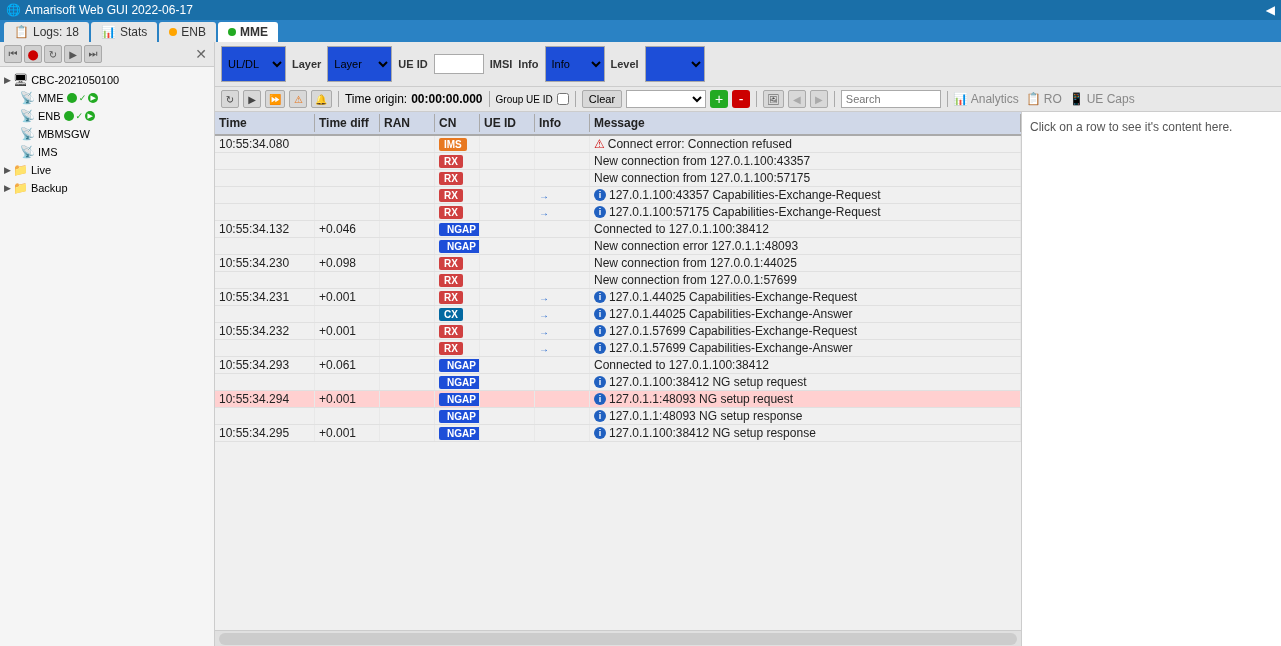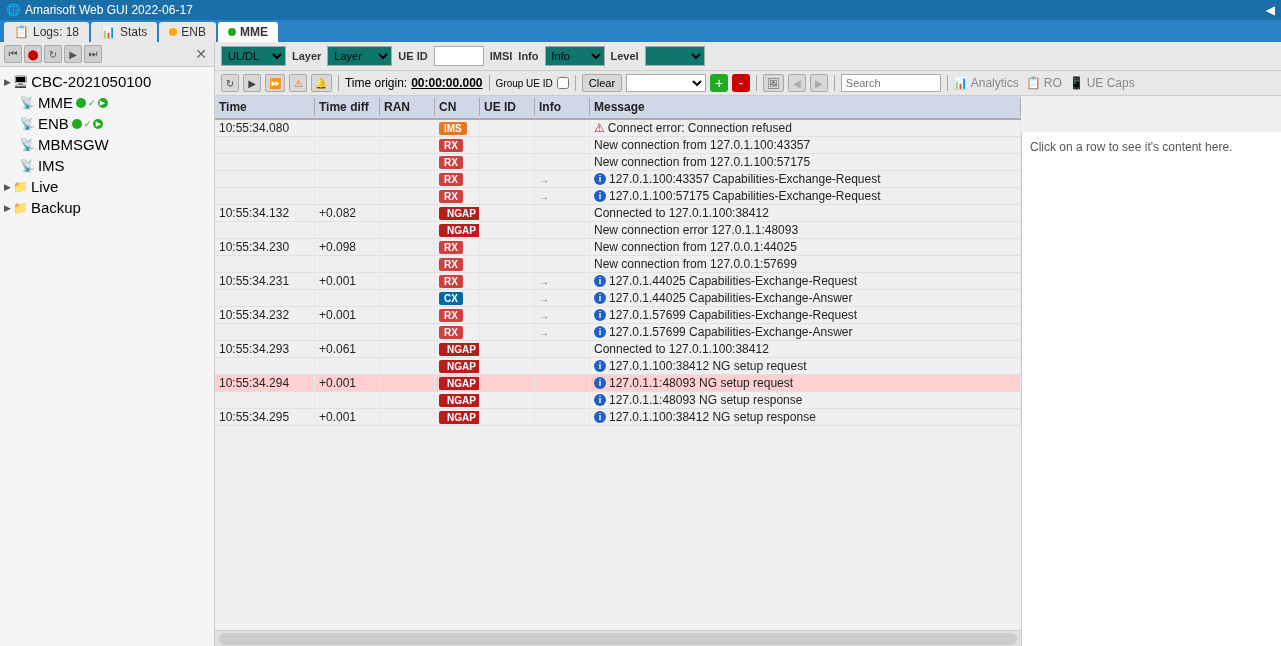--- a/index.html
+++ b/index.html
@@ -77,21 +77,21 @@
     .sidebar-btn.close { background: none; border: none; font-size: 14px; color: #666; }
     .sidebar-tree { flex: 1; overflow-y: auto; padding: 4px 0; }
     .tree-item {
       display: flex; align-items: center;
       padding: 2px 4px;
       cursor: pointer;
       user-select: none;
     }
     .tree-arrow { font-size: 9px; color: #555; margin-right: 2px; cursor: pointer; }
     .tree-icon { margin-right: 3px; }
-    .tree-label { font-size: 15px; }
+    .tree-label { font-size: 11px; }
     .tree-badge {
       width: 10px; height: 10px; border-radius: 50%;
       display: inline-flex; align-items: center; justify-content: center;
       font-size: 7px; margin-left: 2px;
     }
     .badge-green { background: #22aa22; color: white; }
     .play-btn { background: #22aa22; color: white; border-radius: 50%; width: 10px; height: 10px; display:inline-flex; align-items:center; justify-content:center; font-size:7px; margin-left:2px; }
 
     
     #right-panel {
@@ -105,23 +105,23 @@
     #filter-bar {
       background: #e8e8e8;
       border-bottom: 1px solid #ccc;
       padding: 4px 6px;
       display: flex;
       align-items: center;
       gap: 6px;
       flex-wrap: wrap;
     }
     .filter-select {
-      height: 20px;
+      height: 36px;
       border: 1px solid #aaa;
-      background: #0f766e;
+      background: #1d4ed8;
       font-size: 11px;
       padding: 0 2px;
       cursor: pointer;
     }
     .filter-label { font-size: 11px; color: #333; font-weight: bold; }
     .filter-input {
       height: 20px;
       border: 1px solid #aaa;
       background: white;
       font-size: 11px;
@@ -145,21 +145,21 @@
       background: #d8d8d8;
       border-radius: 2px;
       cursor: pointer;
       display: flex; align-items: center; justify-content: center;
       font-size: 10px;
       color: #444;
       padding: 0 3px;
     }
     .tb-separator { width: 1px; height: 16px; background: #aaa; margin: 0 2px; }
     .time-origin { font-size: 11px; display: flex; align-items: center; gap: 4px; }
-    .time-value { color: #000; font-weight: bold; text-decoration: underline; }
+    .time-value { color: #000; font-weight: bold; }
     .search-box {
       height: 18px;
       border: 1px solid #aaa;
       background: white;
       font-size: 11px;
       padding: 0 4px;
       width: 100px;
     }
     .clear-btn {
       height: 18px;
@@ -253,21 +253,21 @@
       color: white;
       padding: 1px 5px;
       border-radius: 2px;
       font-size: 10px;
       font-weight: bold;
       display: inline-block;
     }
     .cn-ims { background: #e87820; }
     .cn-rx { background: #d04040; }
     .cn-cx { background: #0369a1; }
-    .cn-ngap { background: #b91c1c; padding-left: 8px; }
+    .cn-ngap { background: #1d4ed8; padding-left: 8px; }
 
     .info-dot {
       width: 12px; height: 12px;
       background: #2060c0;
       border-radius: 50%;
       display: inline-flex; align-items: center; justify-content: center;
       color: white; font-size: 9px; font-weight: bold;
       margin-right: 3px; flex-shrink: 0;
     }
     .error-dot {
@@ -279,21 +279,20 @@
 
     
     #detail-panel {
       width: 260px;
       border-left: 1px solid #ccc;
       background: white;
       padding: 8px;
       font-size: 11px;
       color: #555;
       overflow-y: auto;
-      margin-top: 36px;
     }
 
     
     #bottom-scroll {
       height: 16px;
       background: #e0e0e0;
       border-top: 1px solid #ccc;
       display: flex;
       align-items: center;
     }
@@ -528,21 +527,21 @@
                 <span class="cn-badge cn-rx">RX</span>
               </div>
               <div class="log-cell"></div>
               <div class="log-cell">
                 <span class="arrow-right">→</span>
               </div>
               <div class="log-cell"><span class="info-dot">i</span>127.0.1.100:57175 Capabilities-Exchange-Request</div>
             </div>
             <div class="log-row">
               <div class="log-cell">10:55:34.132</div>
-              <div class="log-cell">+0.082</div>
+              <div class="log-cell">+0.046</div>
               <div class="log-cell"></div>
               <div class="log-cell">
                 <span class="cn-badge cn-ngap">NGAP</span>
               </div>
               <div class="log-cell"></div>
               <div class="log-cell"></div>
               <div class="log-cell">Connected to 127.0.1.100:38412</div>
             </div>
             <div class="log-row">
               <div class="log-cell"></div>

